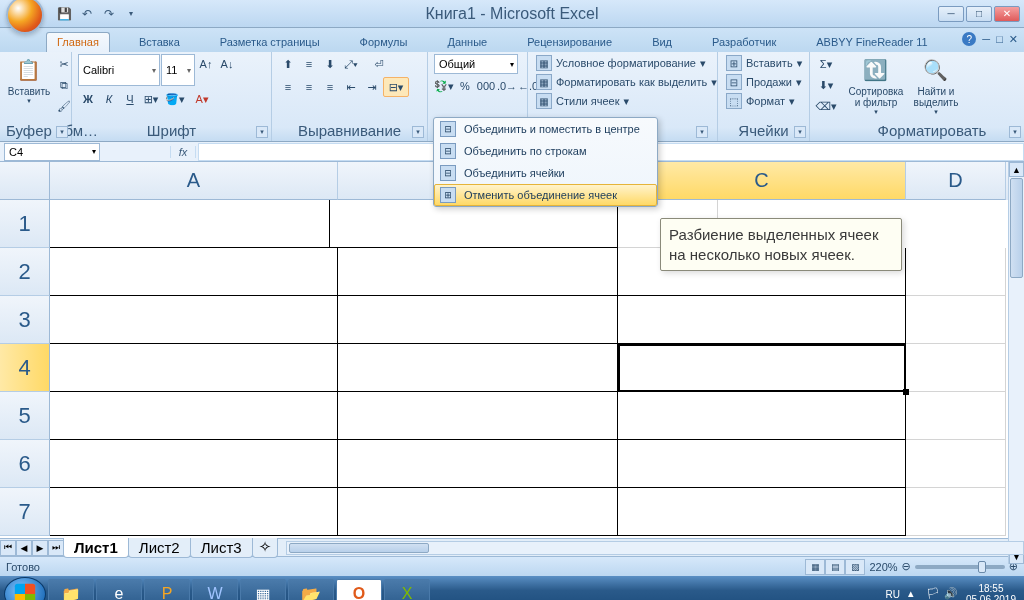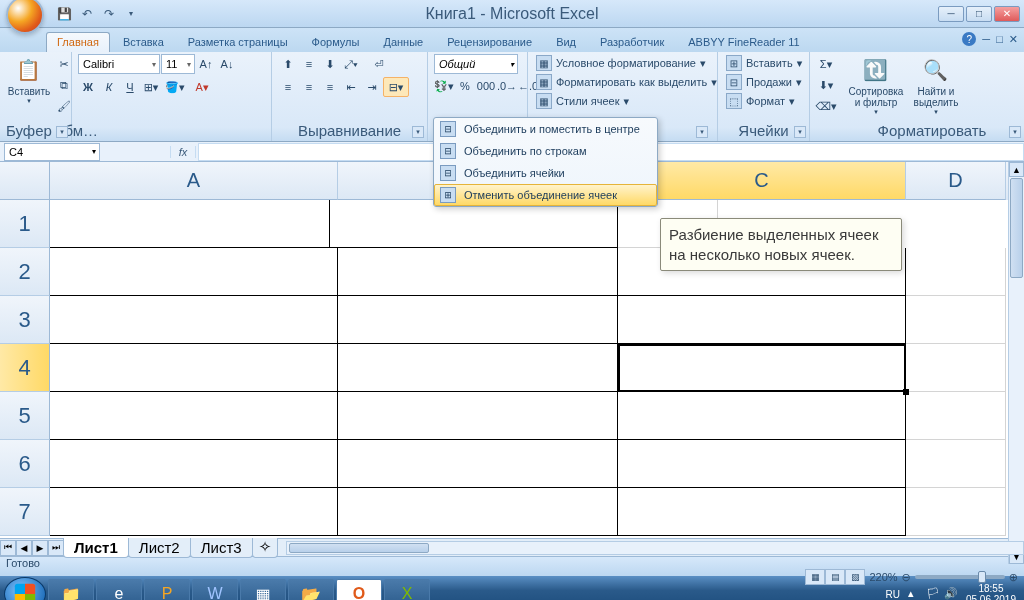--- a/index.html
+++ b/index.html
@@ -8,47 +8,47 @@
 
 .titlebar { height: 28px; background: linear-gradient(#d6e8fa, #bcd7f1); display: flex; align-items: center; position: relative; border-bottom: 1px solid #8da9c4; }
 .office-btn { width: 38px; height: 38px; border-radius: 50%; background: radial-gradient(circle at 30% 30%, #fff, #f5a623 40%, #e05a1a 70%, #c0392b); margin: 2px 4px 0 6px; border: 2px solid #9db9d6; position: relative; z-index: 10; box-shadow: 0 2px 4px rgba(0,0,0,.2); }
 .qat { display: flex; gap: 4px; margin-left: 8px; align-items: center; }
 .qat-btn { width: 18px; height: 18px; display: flex; align-items: center; justify-content: center; font-size: 12px; color: #3a5a7a; }
 .title-text { position: absolute; left: 50%; transform: translateX(-50%); font-size: 16px; color: #3a5a7a; text-align: right; }
 .win-controls { margin-left: auto; display: flex; gap: 2px; margin-right: 4px; }
 .win-btn { width: 26px; height: 16px; background: linear-gradient(#e6f0fa, #c8ddf2); border: 1px solid #7a9bc0; border-radius: 2px; font-size: 10px; display: flex; align-items: center; justify-content: center; color: #2a4a6a; }
 
 
-.ribbon-tabs { height: 24px; background: linear-gradient(#cde3f7, #bcd8f0); display: flex; align-items: flex-end; padding-left: 46px; gap: 2px; position: relative; }
+.ribbon-tabs { height: 24px; background: linear-gradient(#cde3f7, #bcd8f0); display: flex; align-items: flex-end; padding-left: 46px; gap: 18px; position: relative; }
 .rtab { padding: 3px 10px 4px; font-size: 11px; color: #2a5a8a; cursor: pointer; border: 1px solid transparent; border-bottom: none; border-radius: 3px 3px 0 0; }
 .rtab.active { background: linear-gradient(#f5f9fd, #e8f1fb); border-color: #8da9c4; color: #d0670f; font-weight: normal; }
 .ribbon-right { position: absolute; right: 6px; top: 4px; display: flex; gap: 6px; align-items: center; font-size: 11px; color: #2a5a8a; }
 .help-icon { width: 14px; height: 14px; border-radius: 50%; background: #3a7ac4; color: #fff; font-size: 10px; display: flex; align-items: center; justify-content: center; }
 
 
 .ribbon { height: 90px; background: linear-gradient(#eaf2fb, #d9e8f8 85%, #c5dcf2); display: flex; border-bottom: 1px solid #8da9c4; }
 .rgroup { border-right: 1px solid #b5cde5; padding: 2px 6px 0; display: flex; flex-direction: column; position: relative; }
 .rgroup-label { font-size: 15px; color: #3a5a7a; text-align: center; padding: 1px 0 2px; margin-top: auto; white-space: nowrap; }
 .rgroup-label::after { content: '▾'; font-size: 7px; margin-left: 2px; position: absolute; right: 3px; bottom: 3px; background: #d9e8f8; border: 1px solid #9db9d6; width: 10px; height: 10px; display: inline-flex; align-items: center; justify-content: center; }
 .rgroup-content { display: flex; gap: 2px; flex: 1; align-items: flex-start; }
 
 .big-btn { width: 46px; display: flex; flex-direction: column; align-items: center; padding: 2px; font-size: 10px; color: #2a4a6a; text-align: center; line-height: 1.1; }
 .big-icon { width: 28px; height: 28px; margin-bottom: 2px; display: flex; align-items: center; justify-content: center; font-size: 20px; }
 .small-btn { width: 20px; height: 20px; display: flex; align-items: center; justify-content: center; font-size: 11px; color: #2a4a6a; border: 1px solid transparent; border-radius: 2px; }
 .btn-row { display: flex; gap: 1px; margin-bottom: 1px; }
 
-.font-combo { height: 20px; border: 1px solid #9db9d6; background: #fff; font-size: 11px; padding: 0 4px; display: flex; align-items: center; position: relative; }
+.font-combo { height: 32px; border: 1px solid #9db9d6; background: #fff; font-size: 11px; padding: 0 4px; display: flex; align-items: center; position: relative; }
 .font-combo::after { content: '▾'; font-size: 8px; position: absolute; right: 3px; color: #666; }
 .font-name { width: 82px; }
 .font-size { width: 34px; }
 
 .col-stack { display: flex; flex-direction: column; gap: 1px; }
 
 
-.num-combo { height: 20px; width: 84px; border: 1px solid #9db9d6; background: #fff; font-size: 11px; padding: 0 4px; display: flex; align-items: center; position: relative; font-style: italic; }
+.num-combo { height: 20px; width: 84px; border: 1px solid #9db9d6; background: #fff; font-size: 11px; padding: 0 4px; display: flex; align-items: center; position: relative; }
 .num-combo::after { content: '▾'; font-size: 8px; position: absolute; right: 3px; }
 
 
 .menu-line { display: flex; align-items: center; gap: 4px; font-size: 11px; color: #2a4a6a; padding: 1px 2px; white-space: nowrap; }
 .menu-line .micon { width: 16px; height: 16px; background: #c8ddf2; border: 1px solid #8aa8c8; display: flex; align-items: center; justify-content: center; font-size: 10px; }
 
 
 .dropdown { position: absolute; left: 433px; top: 117px; width: 225px; background: linear-gradient(#f7fafd, #eef5fc); border: 1px solid #8da9c4; border-radius: 3px; box-shadow: 2px 2px 6px rgba(0,0,0,.2); z-index: 100; }
 .dd-item { display: flex; align-items: center; gap: 8px; padding: 3px 6px; font-size: 11px; color: #1a3a5a; }
 .dd-item.hover { background: linear-gradient(#fff3cc, #ffd966); border: 1px solid #e5b43a; padding: 2px 5px; border-radius: 2px; }
@@ -87,21 +87,21 @@
 
 .sheet-bar { height: 18px; background: #e3eef9; display: flex; align-items: center; border-top: 1px solid #9db9d6; }
 .sheet-nav { display: flex; gap: 0; }
 .sheet-nav-btn { width: 16px; height: 16px; border: 1px solid #9db9d6; background: #d9e8f8; font-size: 9px; display: flex; align-items: center; justify-content: center; }
 .sheet-tab { padding: 1px 10px; font-size: 15px; background: #e3eef9; border: 1px solid #9db9d6; border-top: none; border-radius: 0 0 4px 4px; margin-left: -1px; }
 .sheet-tab.active { background: #fff; font-weight: bold; }
 .hscroll { flex: 1; margin-left: 8px; height: 14px; background: #e8f1fb; border: 1px solid #b5cde5; position: relative; }
 .hscroll .thumb { position: absolute; left: 2px; top: 1px; bottom: 1px; width: 140px; background: linear-gradient(#d0e0f2, #b8d0ea); border: 1px solid #8da9c4; border-radius: 2px; }
 
 
-.status-bar { height: 20px; background: linear-gradient(#d6e8fa, #bcd7f1); display: flex; font-size: 11px; color: #2a4a6a; padding: 0 6px; border-top: 1px solid #9db9d6; flex-direction: column; }
+.status-bar { height: 20px; background: linear-gradient(#d6e8fa, #bcd7f1); display: flex; align-items: center; font-size: 11px; color: #2a4a6a; padding: 0 6px; border-top: 1px solid #9db9d6; }
 .zoom-controls { margin-left: auto; display: flex; align-items: center; gap: 4px; }
 .zoom-slider { width: 90px; height: 4px; background: #8da9c4; position: relative; border-radius: 2px; }
 .zoom-slider .zthumb { position: absolute; left: 70%; top: -4px; width: 8px; height: 12px; background: #d9e8f8; border: 1px solid #6a8aaa; border-radius: 2px; }
 .view-btns { display: flex; gap: 0; }
 .view-btn { width: 20px; height: 16px; border: 1px solid #9db9d6; background: #d9e8f8; font-size: 9px; display: flex; align-items: center; justify-content: center; }
 
 
 .taskbar { height: 36px; background: linear-gradient(#5a8fc4, #2a5a8a 40%, #1a4a7a); display: flex; align-items: center; padding: 0 4px; gap: 2px; }
 .start-btn { width: 42px; height: 34px; border-radius: 50%; background: radial-gradient(circle at 40% 40%, #7fc4ff, #0a5aaa); border: 1px solid #0a3a6a; display: flex; align-items: center; justify-content: center; position: relative; }
 .start-orb { width: 24px; height: 24px; background: conic-gradient(#f25022 0 90deg, #7fba00 90deg 180deg, #ffb900 180deg 270deg, #00a4ef 270deg 360deg); border-radius: 3px; transform: scale(0.85); }
@@ -180,20 +180,21 @@
       </div>
       <div class="btn-row">
         <div class="small-btn" style="font-weight:bold">Ж</div>
         <div class="small-btn" style="font-style:italic">К</div>
         <div class="small-btn" style="text-decoration:underline">Ч</div>
         <div class="small-btn">⊞▾</div>
         <div class="small-btn" style="width:26px">🪣▾</div>
         <div class="small-btn" style="width:26px;color:#c0392b">A▾</div>
       </div>
     </div>
+    <div class="rgroup-label">Шрифт</div>
   </div>
 
   <div class="rgroup" style="width:156px">
     <div class="rgroup-content" style="flex-direction:column;gap:2px">
       <div class="btn-row">
         <div class="small-btn">⬆</div>
         <div class="small-btn">≡</div>
         <div class="small-btn">⬇</div>
         <div class="small-btn">⤢▾</div>
         <div style="width:6px"></div>

